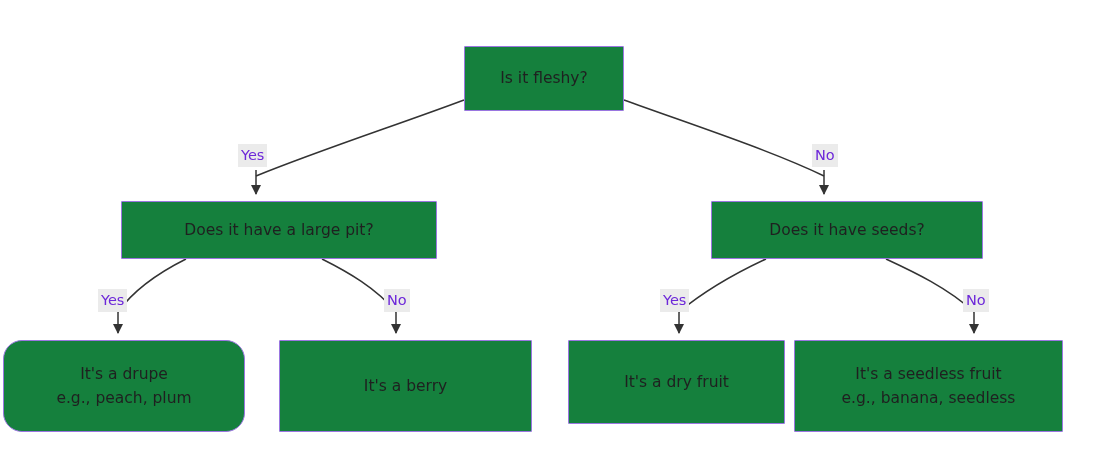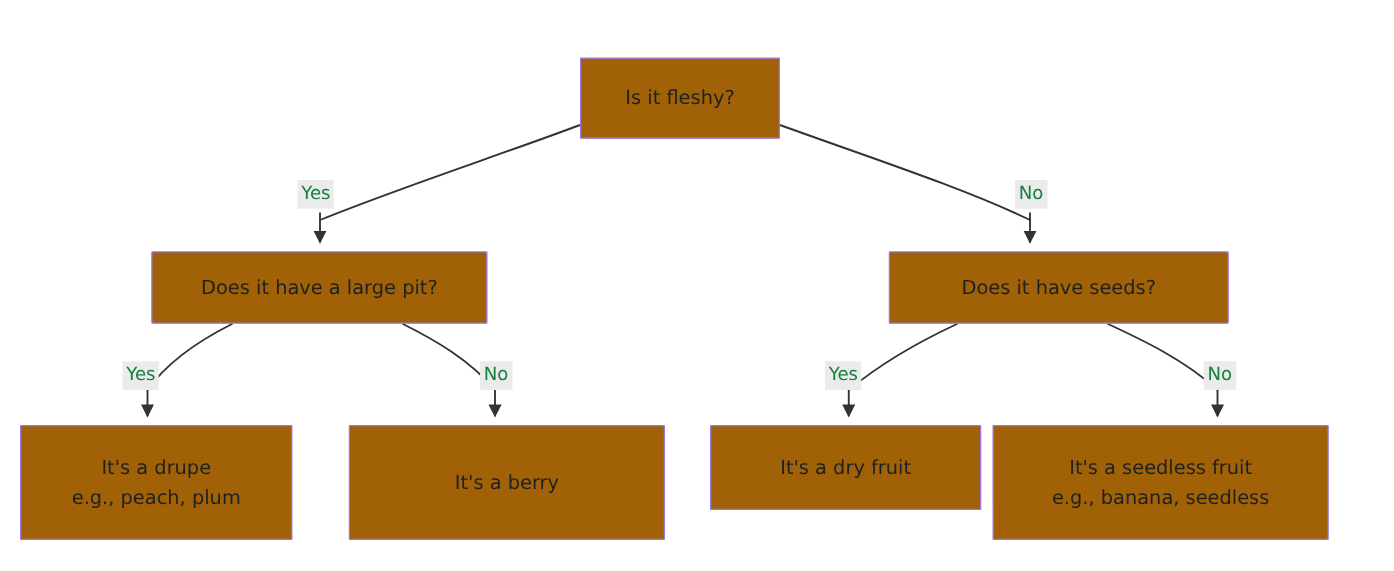--- a/index.html
+++ b/index.html
@@ -19,40 +19,40 @@
     position: absolute;
     left: 0;
     top: 0;
     width: 1115px;
     height: 457px;
     pointer-events: none;
   }
   .node {
     position: absolute;
     box-sizing: border-box;
-    background: #a16207;
+    background: #15803d;
     border: 1.6px solid #9a76e0;
     border-radius: 1px;
     display: flex;
     flex-direction: column;
     align-items: center;
     justify-content: center;
     color: #1f2020;
     font-size: 15.5px;
     line-height: 1.55;
     text-align: center;
     white-space: nowrap;
   }
   .node .line2 {
     display: block;
   }
   .edge-label {
     position: absolute;
     background: #ebebeb;
-    color: #15803d;
+    color: #6d28d9;
     font-size: 14.5px;
     line-height: 1.25;
     padding: 2px 3px 3px 3px;
     white-space: nowrap;
     text-align: center;
   }
 </style>
 </head>
 <body>
 
@@ -81,38 +81,38 @@
     <path d="M 679 306 L 679 333" fill="none" stroke="#333333" stroke-width="1.5" marker-end="url(#arrow)"></path>
 
     <path d="M 886 259 C 914 272, 948 288, 974 312" fill="none" stroke="#333333" stroke-width="1.5"></path>
     <path d="M 974 306 L 974 333" fill="none" stroke="#333333" stroke-width="1.5" marker-end="url(#arrow)"></path>
   </svg>
 
   <div class="node" style="left:464px; top:46px; width:160px; height:65px;">
     <span>Is it fleshy?</span>
   </div>
 
-  <div class="node" style="left:121px; top:201px; width:269px; height:58px;">
+  <div class="node" style="left:121px; top:201px; width:316px; height:58px;">
     <span>Does it have a large pit?</span>
   </div>
 
   <div class="node" style="left:711px; top:201px; width:272px; height:58px;">
     <span>Does it have seeds?</span>
   </div>
 
-  <div class="node" style="left:16px; top:340px; width:218px; height:92px;">
+  <div class="node" style="left:3px; top:340px; width:242px; height:92px;border-radius:19px;">
     <span>It's a drupe</span>
     <span class="line2">e.g., peach, plum</span>
   </div>
 
   <div class="node" style="left:279px; top:340px; width:253px; height:92px;">
     <span>It's a berry</span>
   </div>
 
-  <div class="node" style="left:568px; top:340px; width:217px; height:68px;gap:28px;">
+  <div class="node" style="left:568px; top:340px; width:217px; height:84px;gap:28px;">
     <span>It's a dry fruit</span>
   </div>
 
   <div class="node" style="left:794px; top:340px; width:269px; height:92px;">
     <span>It's a seedless fruit</span>
     <span class="line2">e.g., banana, seedless</span>
   </div>
 
   <div class="edge-label" style="left:238px; top:144px;">Yes</div>
   <div class="edge-label" style="left:812px; top:144px;">No</div>

